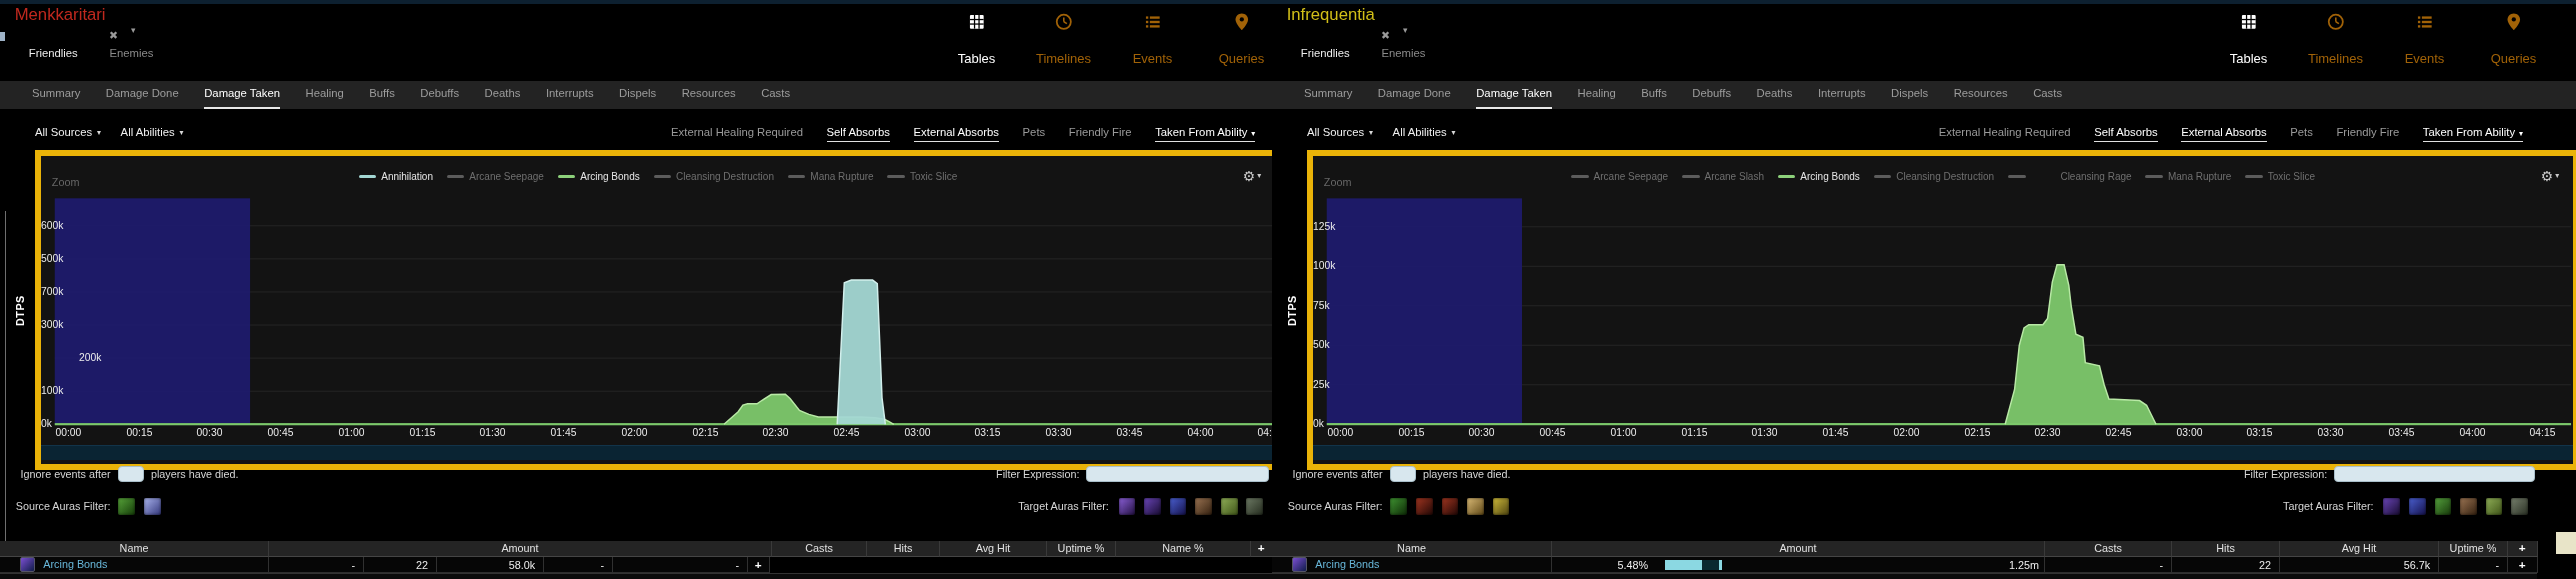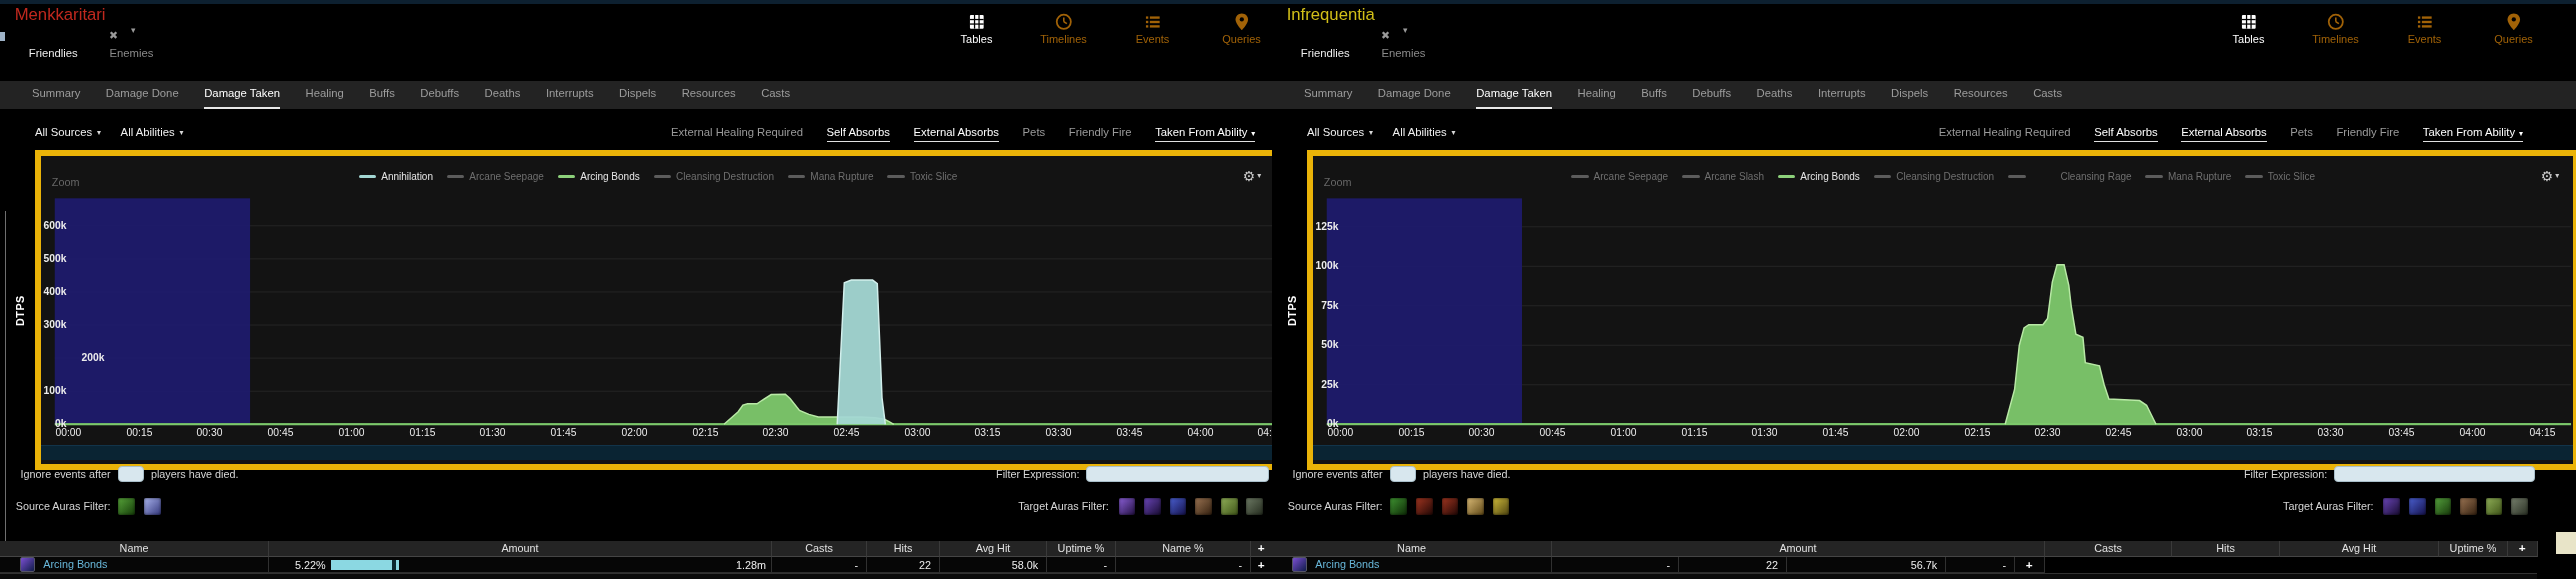--- a/index.html
+++ b/index.html
@@ -9,42 +9,42 @@
   .artifact{position:absolute;}
   .title{position:absolute;left:14.7px;top:4.9px;font-size:16.7px;white-space:nowrap;cursor:pointer;}
   .close-x{position:absolute;left:109px;top:28.5px;color:#9a9a9a;font-size:10.8px;cursor:pointer;}
   .title-caret{position:absolute;left:131px;top:24.6px;color:#9a9a9a;font-size:8.8px;cursor:pointer;}
   .unit-tabs{position:absolute;left:12.8px;top:47px;display:flex;gap:15.7px;font-size:11.3px;}
   .utab{color:#8a8a8a;cursor:pointer;margin-left:16px;}
   .utab.active{color:#ececec;}
   .view-tabs .vtab{position:absolute;top:11.8px;width:83px;margin-left:-41px;text-align:center;color:#a16207;cursor:pointer;}
   .view-tabs .vtab.active{color:#fff;}
   .vtab svg{display:block;margin:0 auto;}
-  .vlabel{font-size:11px;margin-top:2px;}
+  .vlabel{font-size:13px;margin-top:20px;}
   .navbar{position:absolute;left:0;right:0;top:81px;height:27.5px;background:#232323;display:flex;
     align-items:stretch;padding-left:32px;gap:25.5px;font-size:11.3px;color:#9c9c9c;}
   .nav-tab{line-height:25.5px;height:25.5px;border-bottom:2px solid transparent;cursor:pointer;white-space:nowrap;}
   .nav-tab.active{color:#fff;border-bottom:2px solid #e8e8e8;}
   .afilters{position:absolute;left:35px;top:126px;display:flex;gap:19.6px;font-size:11.3px;color:#f0f0f0;}
   .afilter{display:flex;align-items:center;gap:4.9px;cursor:pointer;white-space:nowrap;}
   .afilter .caret{font-size:7.9px;color:#d8d8d8;}
   .mfilters{position:absolute;top:126px;display:flex;gap:23.6px;font-size:11.3px;align-items:flex-start;}
   .mfilter{color:#9a9a9a;cursor:pointer;white-space:nowrap;padding-bottom:2.9px;}
   .mfilter.active{color:#fff;border-bottom:1px solid #e0e0e0;}
   .mfilter .caret{font-size:7.9px;margin-left:3.9px;}
   .dtps-label{position:absolute;left:13.8px;top:326px;transform:rotate(-90deg);transform-origin:left top;
     font-size:10.8px;font-weight:bold;color:#fff;letter-spacing:0.5px;}
   .chartbox{position:absolute;left:35px;top:150px;height:308px;background:#131313;border:6px solid #eab308;overflow:hidden;}
   .zoom-label{position:absolute;left:10.8px;top:19.6px;font-size:10.8px;color:#666;}
   .legend{position:absolute;left:39px;right:39px;top:14.7px;display:flex;justify-content:center;gap:13.8px;align-items:center;}
   .litem{display:flex;align-items:center;gap:4.9px;font-size:10px;cursor:pointer;white-space:nowrap;}
   .ldash{width:17.7px;height:2.9px;border-radius:2px;display:inline-block;}
   .gear{position:absolute;right:13.8px;top:11.8px;color:#c9c9c9;font-size:13.8px;cursor:pointer;display:flex;align-items:center;gap:2px;}
   .gear .caret{font-size:7.9px;}
-  .ylab{position:absolute;width:25.5px;left:0;text-align:right;font-size:10.3px;color:#ececec;font-weight:bold;}
+  .ylab{position:absolute;width:25.5px;left:0;text-align:left;font-size:10.3px;color:#ececec;}
   .xlab{position:absolute;width:43px;text-align:center;top:271px;font-size:10.3px;color:#ececec;}
   .chart-svg{position:absolute;left:0;top:0;}
   .rangestrip{position:absolute;left:0;right:0;top:289px;height:13.8px;background:#0a2433;border-top:1px solid #12344a;}
   .ctrl{position:absolute;left:0;right:0;height:17.7px;font-size:10.8px;color:#d6d6d6;}
   .ctrl-a{top:466px;}
   .ctrl-b{top:497px;}
   .ignore{position:absolute;left:20.6px;top:0;display:flex;align-items:center;gap:6.9px;white-space:nowrap;}
   .fe{position:absolute;top:0;display:flex;align-items:center;gap:6.9px;white-space:nowrap;}
   .inp{background:#d8e7ee;border:1px solid #a9bfca;border-radius:3.9px;height:13.8px;font-size:10.8px;padding:0 2.9px;}
   .ignore-inp{width:18.7px;}
@@ -202,21 +202,21 @@
         <rect x="14" y="271.8" width="1240" height="2.2" fill="#7cc96b"></rect>
         <polygon points="695.2,273.0 709.6,260.2 714.4,253.5 719.2,252.1 728.8,252.1 733.6,248.8 743.2,242.7 757.6,242.4 762.4,246.7 772.0,258.9 781.6,262.9 791.2,265.6 834.4,265.6 848.8,266.3 858.4,267.9 863.2,270.3 868.0,273.0" fill="#7dc86c" fill-opacity="0.95"></polygon>
         <polyline points="695.2,273.0 709.6,260.2 714.4,253.5 719.2,252.1 728.8,252.1 733.6,248.8 743.2,242.7 757.6,242.4 762.4,246.7 772.0,258.9 781.6,262.9 791.2,265.6 834.4,265.6 848.8,266.3 858.4,267.9 863.2,270.3 868.0,273.0" fill="none" stroke="#b9e9a6" stroke-width="1.5"></polyline>
         <polygon points="810.4,273.0 817.6,128.9 824.8,126.2 846.4,126.2 851.2,129.9 856.0,246.1 859.4,273.0" fill="#a3d7d3" fill-opacity="0.95"></polygon>
         <polyline points="810.4,273.0 817.6,128.9 824.8,126.2 846.4,126.2 851.2,129.9 856.0,246.1 859.4,273.0" fill="none" stroke="#d2efec" stroke-width="1.5"></polyline>
       </svg>
       <div class="ylab" style="top: 262px;">0k</div>
       <div class="ylab" style="top: 229px;">100k</div>
       <div class="ylab" style="top: 196px; margin-left: 38px;">200k</div>
       <div class="ylab" style="top: 163px;">300k</div>
-      <div class="ylab" style="top: 130px;">400k</div>
+      <div class="ylab" style="top: 130px;">700k</div>
       <div class="ylab" style="top: 97px;">500k</div>
       <div class="ylab" style="top: 64px;">600k</div>
       <div class="xlab" style="left: 5.9px;">00:00</div>
       <div class="xlab" style="left: 77px;">00:15</div>
       <div class="xlab" style="left: 147px;">00:30</div>
       <div class="xlab" style="left: 218px;">00:45</div>
       <div class="xlab" style="left: 289px;">01:00</div>
       <div class="xlab" style="left: 360px;">01:15</div>
       <div class="xlab" style="left: 430px;">01:30</div>
       <div class="xlab" style="left: 501px;">01:45</div>
@@ -271,28 +271,20 @@
         <div class="th" style="width: 73px;">Hits</div>
         <div class="th" style="width: 107px;">Avg Hit</div>
         <div class="th" style="width: 69px;">Uptime %</div>
         <div class="th" style="width: 135px;">Name %</div>
         <div class="th plus" style="width: 21.6px;">+</div>
       </div>
       <div class="trow">
         <div class="td name-cell" style="width: 269px;">
           <span class="spell-ico" style="background: linear-gradient(135deg, rgb(122, 79, 208), rgb(16, 28, 74));"></span>
           <span class="name-link">Arcing Bonds</span>
-        </div>
-        <div class="td" style="width: 503px;">
-          <span class="pct" style="left: 19.6px; width: 37px;">5.22%</span>
-          <span class="bar-track" style="left: 62px; width: 68px;">
-            <span class="bar-fill" style="width: 61px; background: rgb(139, 216, 226);"></span>
-            <span class="bar-cap" style="background: rgb(139, 216, 226);"></span>
-          </span>
-          <span class="amt">1.28m</span>
         </div>
         <div class="td num" style="width: 95px;">-</div>
         <div class="td num" style="width: 73px;">22</div>
         <div class="td num" style="width: 107px;">58.0k</div>
         <div class="td num" style="width: 69px;">-</div>
         <div class="td num" style="width: 135px;">-</div>
         <div class="td plus" style="width: 21.6px;">+</div>
       </div>
       <div class="row-partial" style="width: 1272px;"></div>
     </div>
@@ -492,20 +484,28 @@
         <div class="th" style="width: 108px;">Hits</div>
         <div class="th" style="width: 159px;">Avg Hit</div>
         <div class="th" style="width: 69px;">Uptime %</div>
         <div class="th plus" style="width: 29.5px;">+</div>
       </div>
       <div class="trow">
         <div class="td name-cell" style="width: 280px;">
           <span class="spell-ico" style="background: linear-gradient(135deg, rgb(122, 79, 208), rgb(16, 28, 74));"></span>
           <span class="name-link">Arcing Bonds</span>
         </div>
+        <div class="td" style="width: 493px;">
+          <span class="pct" style="left: 57px; width: 39px;">5.48%</span>
+          <span class="bar-track" style="left: 113px; width: 57px;">
+            <span class="bar-fill" style="width: 37px; background: rgb(139, 216, 226);"></span>
+            <span class="bar-cap" style="background: rgb(139, 216, 226);"></span>
+          </span>
+          <span class="amt">1.25m</span>
+        </div>
         <div class="td num" style="width: 127px;">-</div>
         <div class="td num" style="width: 108px;">22</div>
         <div class="td num" style="width: 159px;">56.7k</div>
         <div class="td num" style="width: 69px;">-</div>
         <div class="td plus" style="width: 29.5px;">+</div>
       </div>
       <div class="row-partial" style="width: 1265px;"></div>
     </div>
 </div>
 

